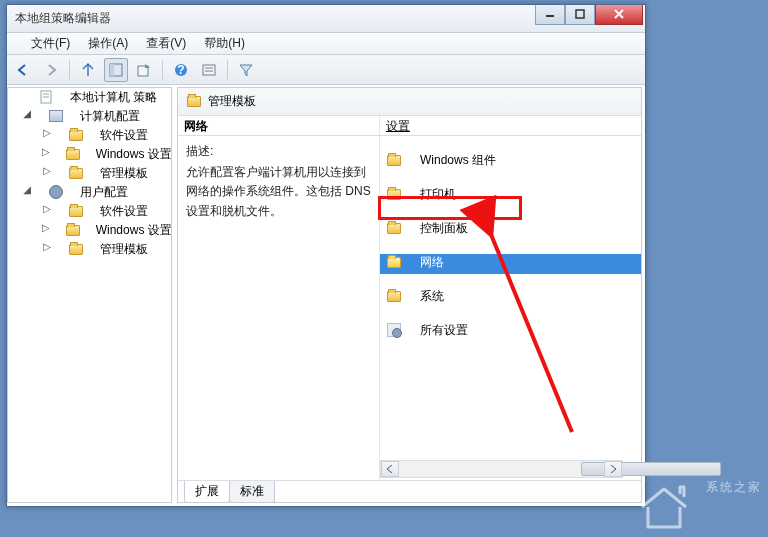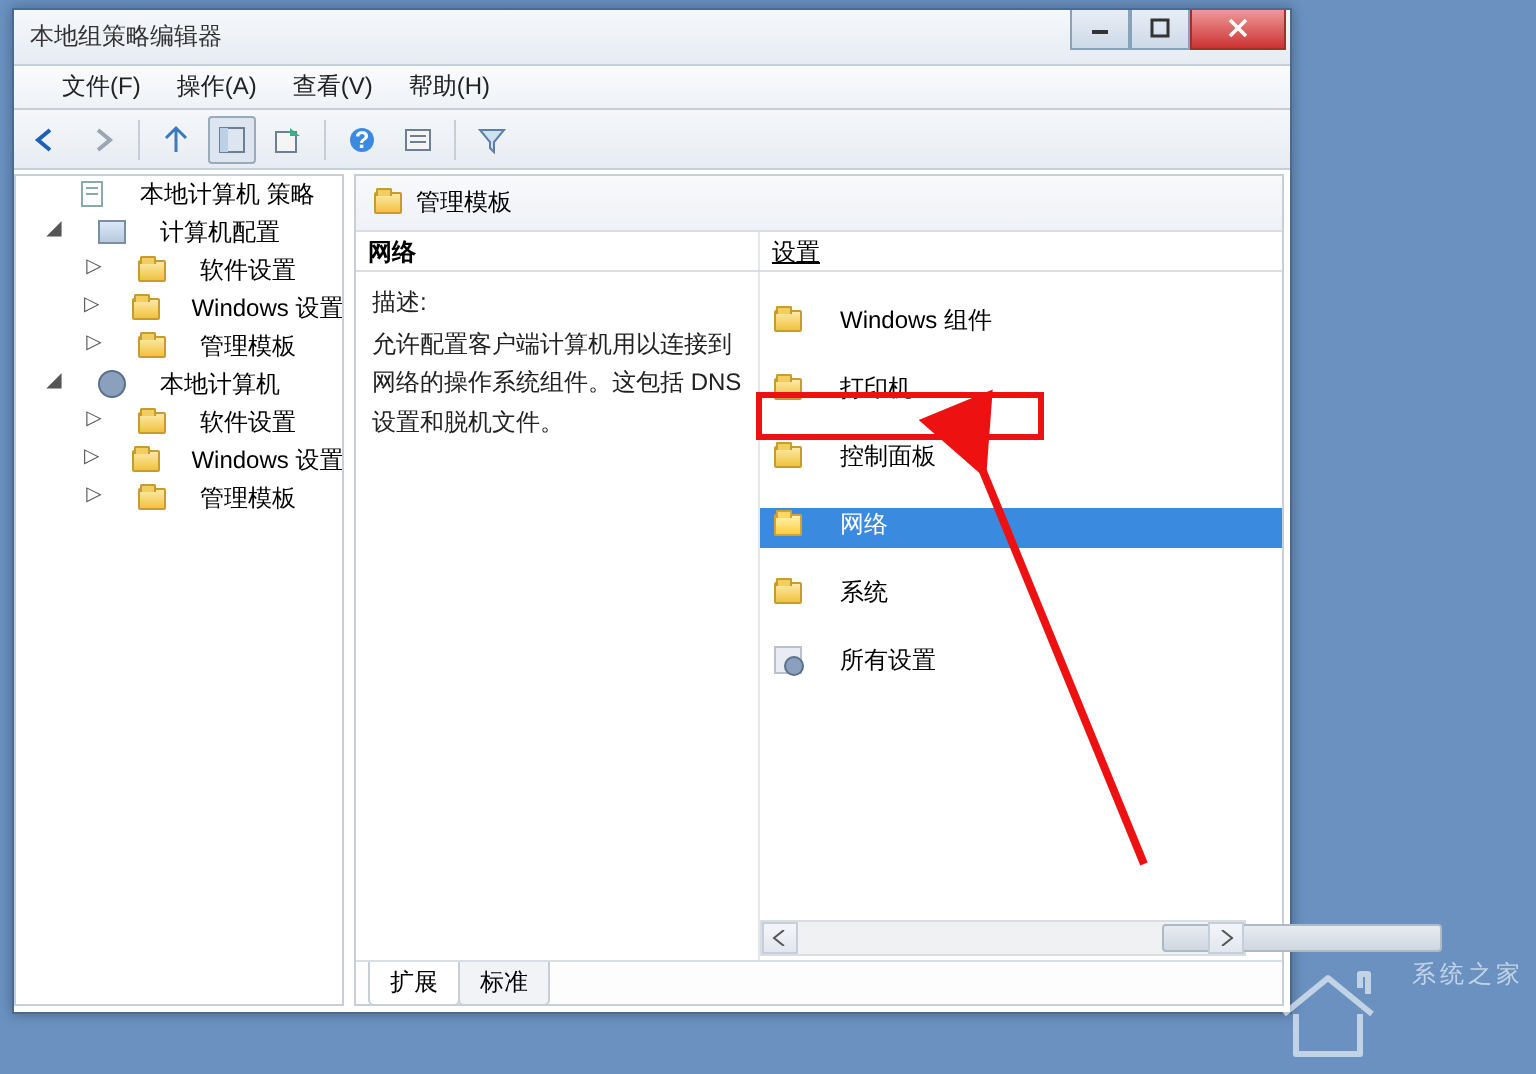--- a/index.html
+++ b/index.html
@@ -192,21 +192,21 @@
             <span class="tree-icon">
               <span class="folder"></span>
             </span>
             <span>管理模板</span>
           </li>
         <li class="indent1">
             <span class="expander">◢</span>
             <span class="tree-icon">
               <span class="gear-icn"></span>
             </span>
-            <span>本地计算机</span>
+            <span>用户配置</span>
           </li>
         <li class="indent2">
             <span class="expander">▷</span>
             <span class="tree-icon">
               <span class="folder"></span>
             </span>
             <span>软件设置</span>
           </li>
         <li class="indent2">
             <span class="expander">▷</span>

